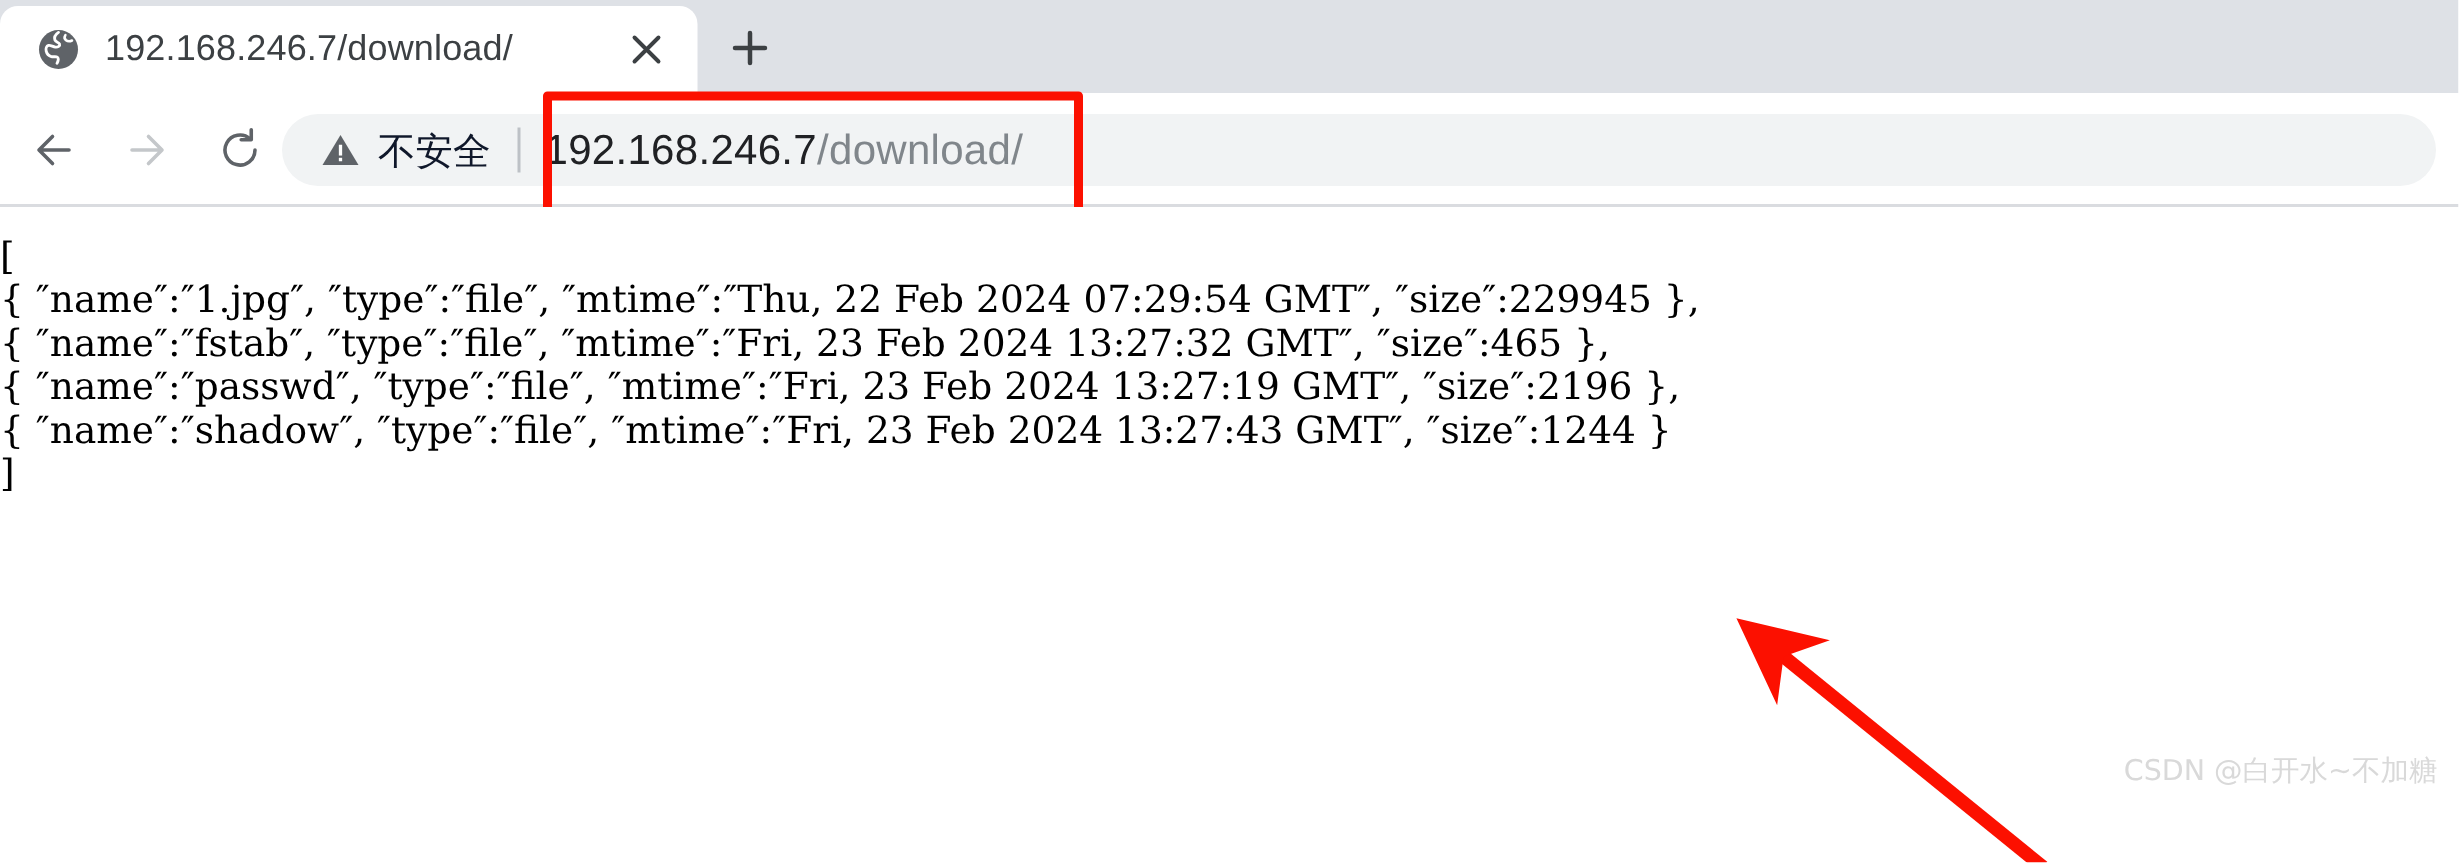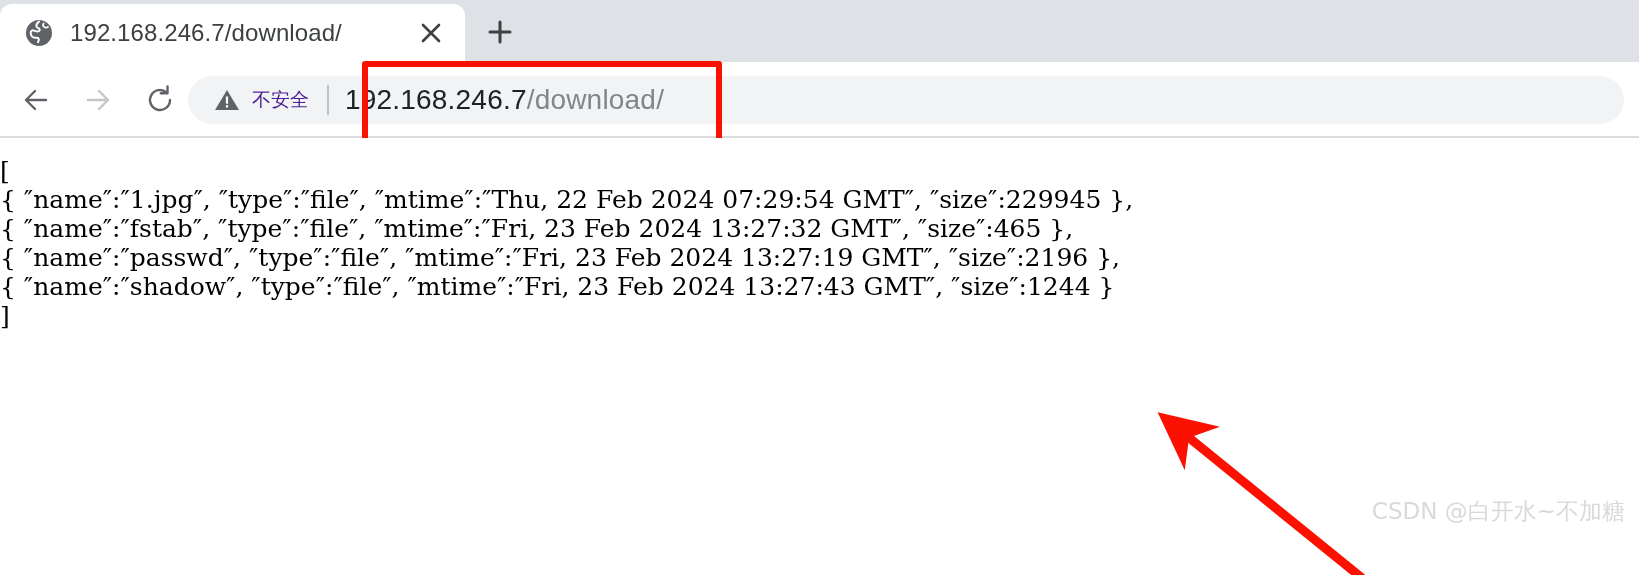--- a/index.html
+++ b/index.html
@@ -99,22 +99,22 @@
     align-items: center;
   }
   .security-chip {
     display: flex;
     align-items: center;
     margin-left: 26px;
     cursor: pointer;
   }
   .security-chip .warn-ico { margin-right: 12px; display: block; }
   .security-text {
-    font-size: 19px;
-    color: #4c1d95;
+    font-size: 25px;
+    color: #0f172a;
     white-space: nowrap;
   }
   .omni-divider {
     width: 2px; height: 30px;
     background: #bdc1c6;
     margin: 0 16px 0 18px;
     flex: 0 0 auto;
   }
   .url-text {
     font-size: 28px;
@@ -166,21 +166,21 @@
     position: absolute;
     left: 1130px; top: 255px;
     width: 260px; height: 200px;
     pointer-events: none;
   }
 
   
   .watermark {
     position: absolute;
     right: 14px; bottom: 10px;
-    font-size: 23px;
+    font-size: 19px;
     color: #d9d9d9;
     white-space: nowrap;
     font-family: "DejaVu Sans", sans-serif;
   }
 </style>
 </head>
 <body>
 
 <div id="app">
 

